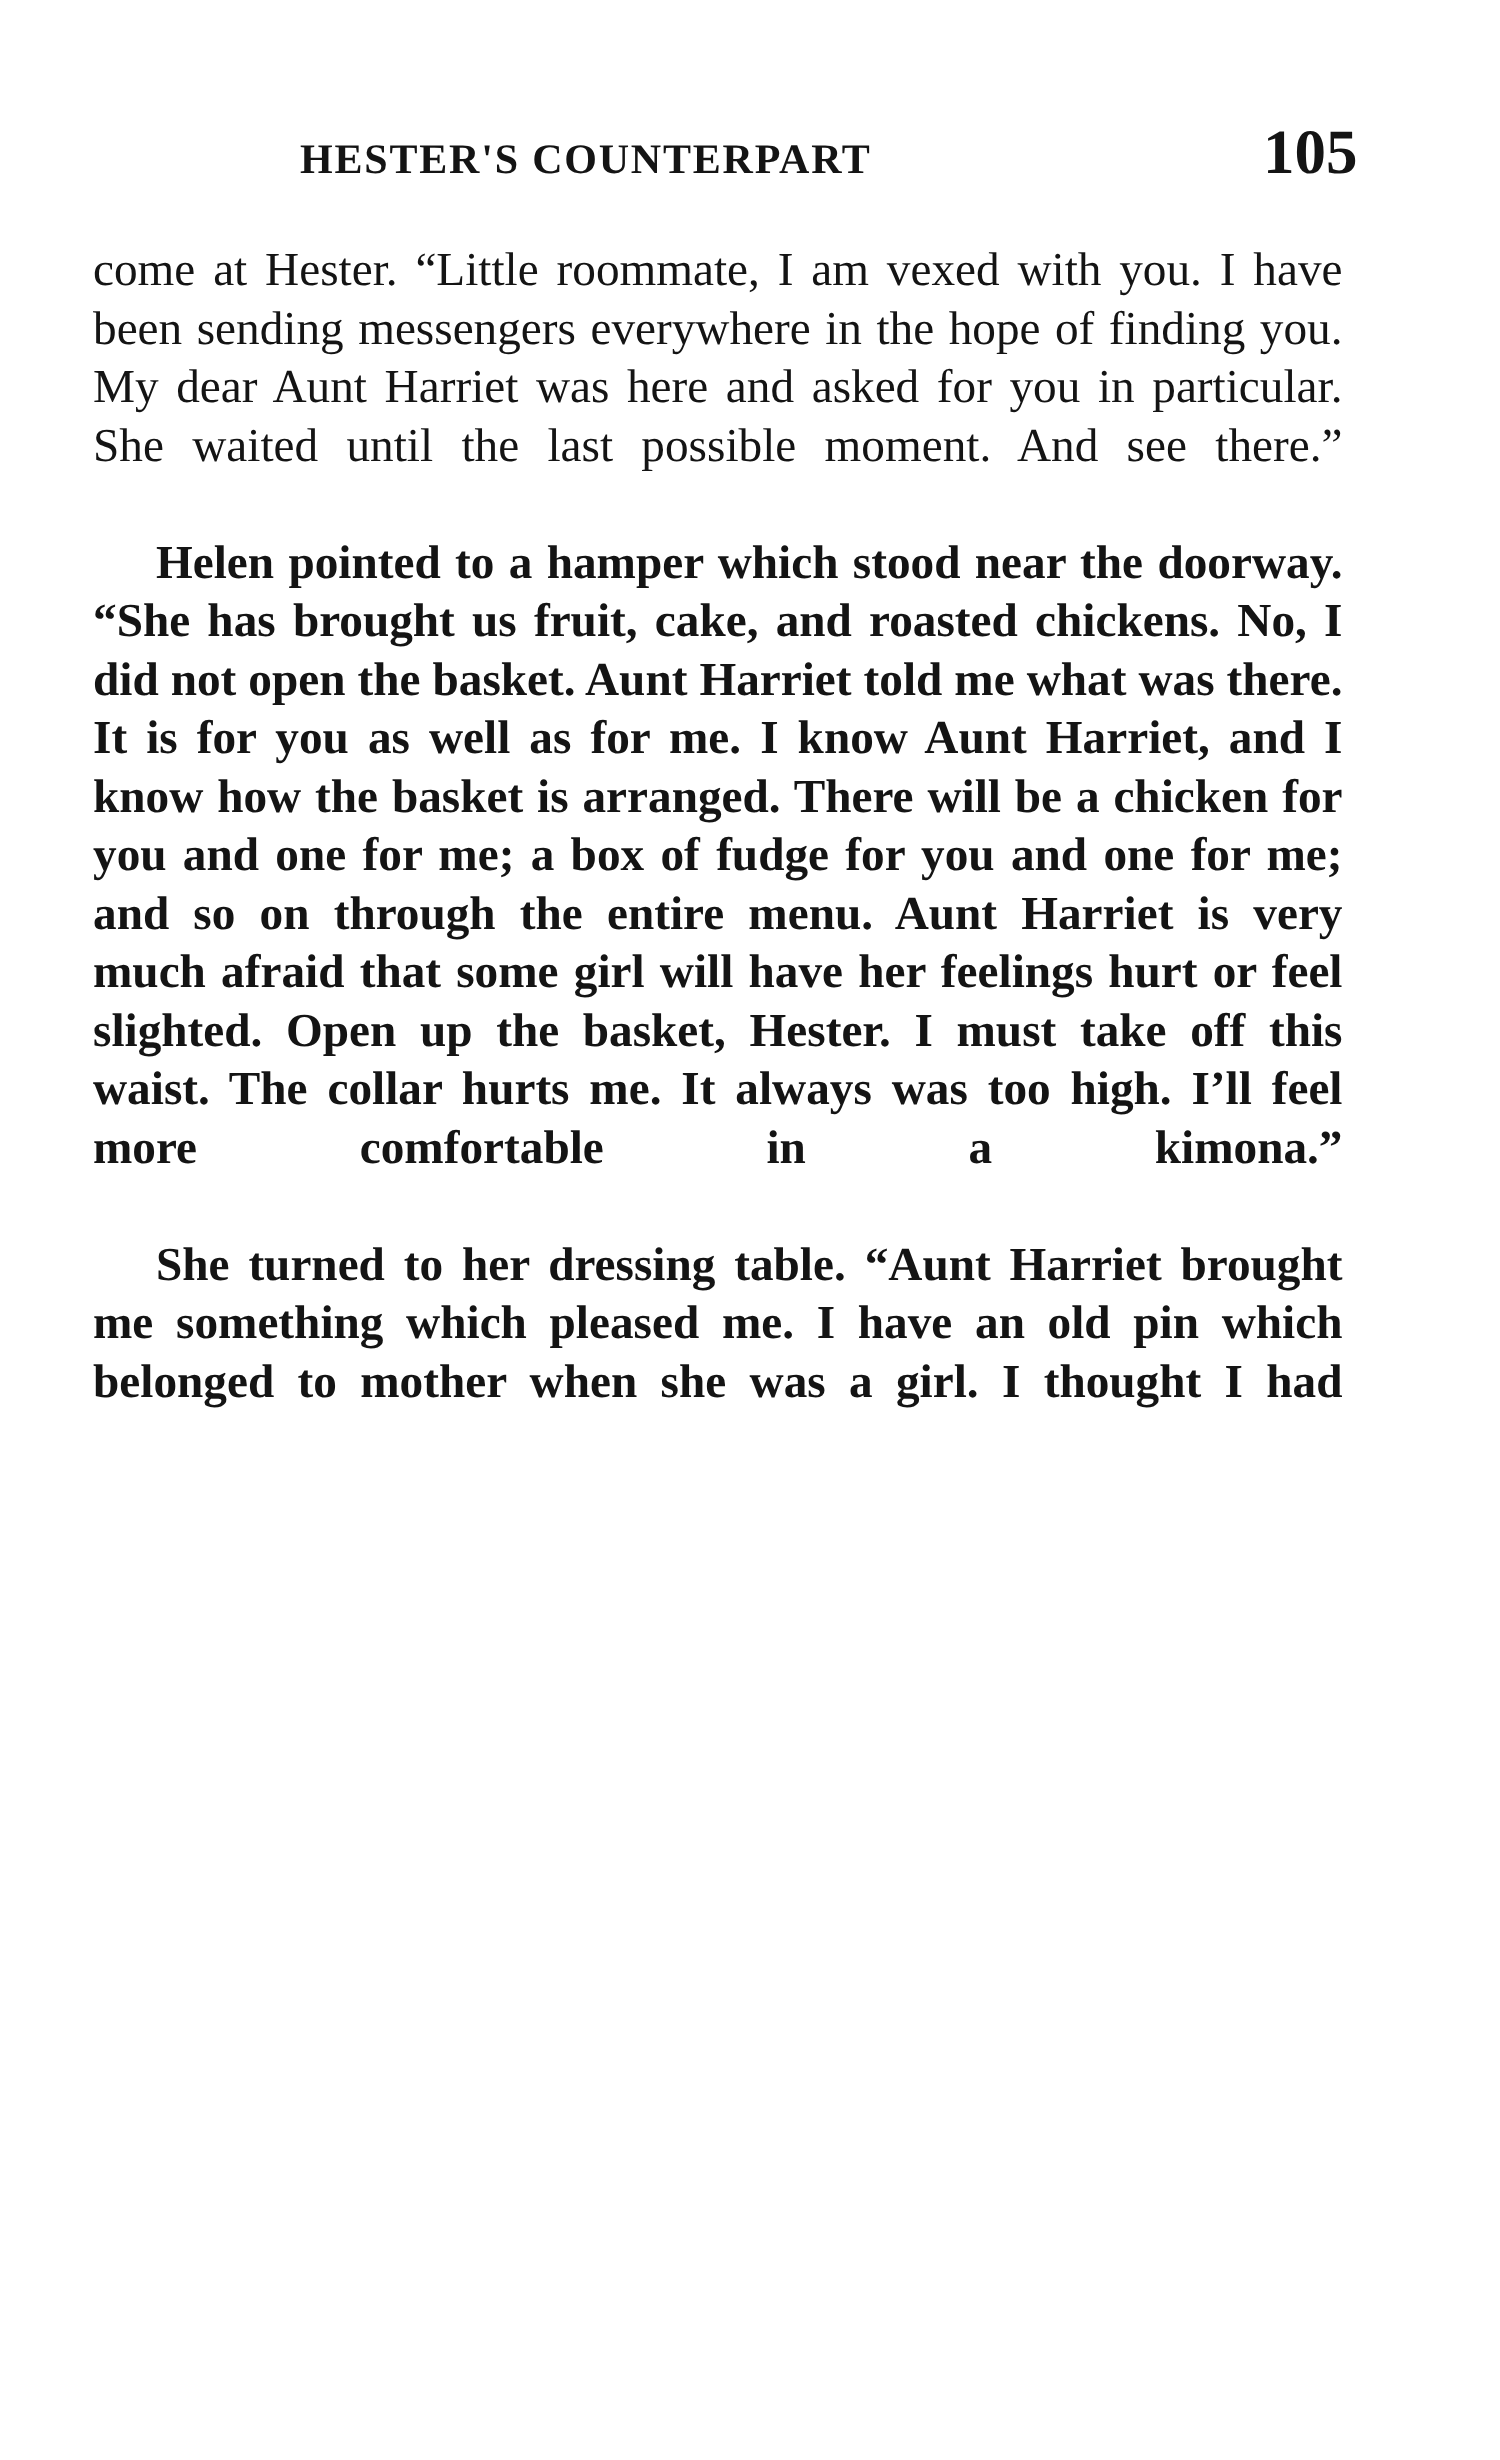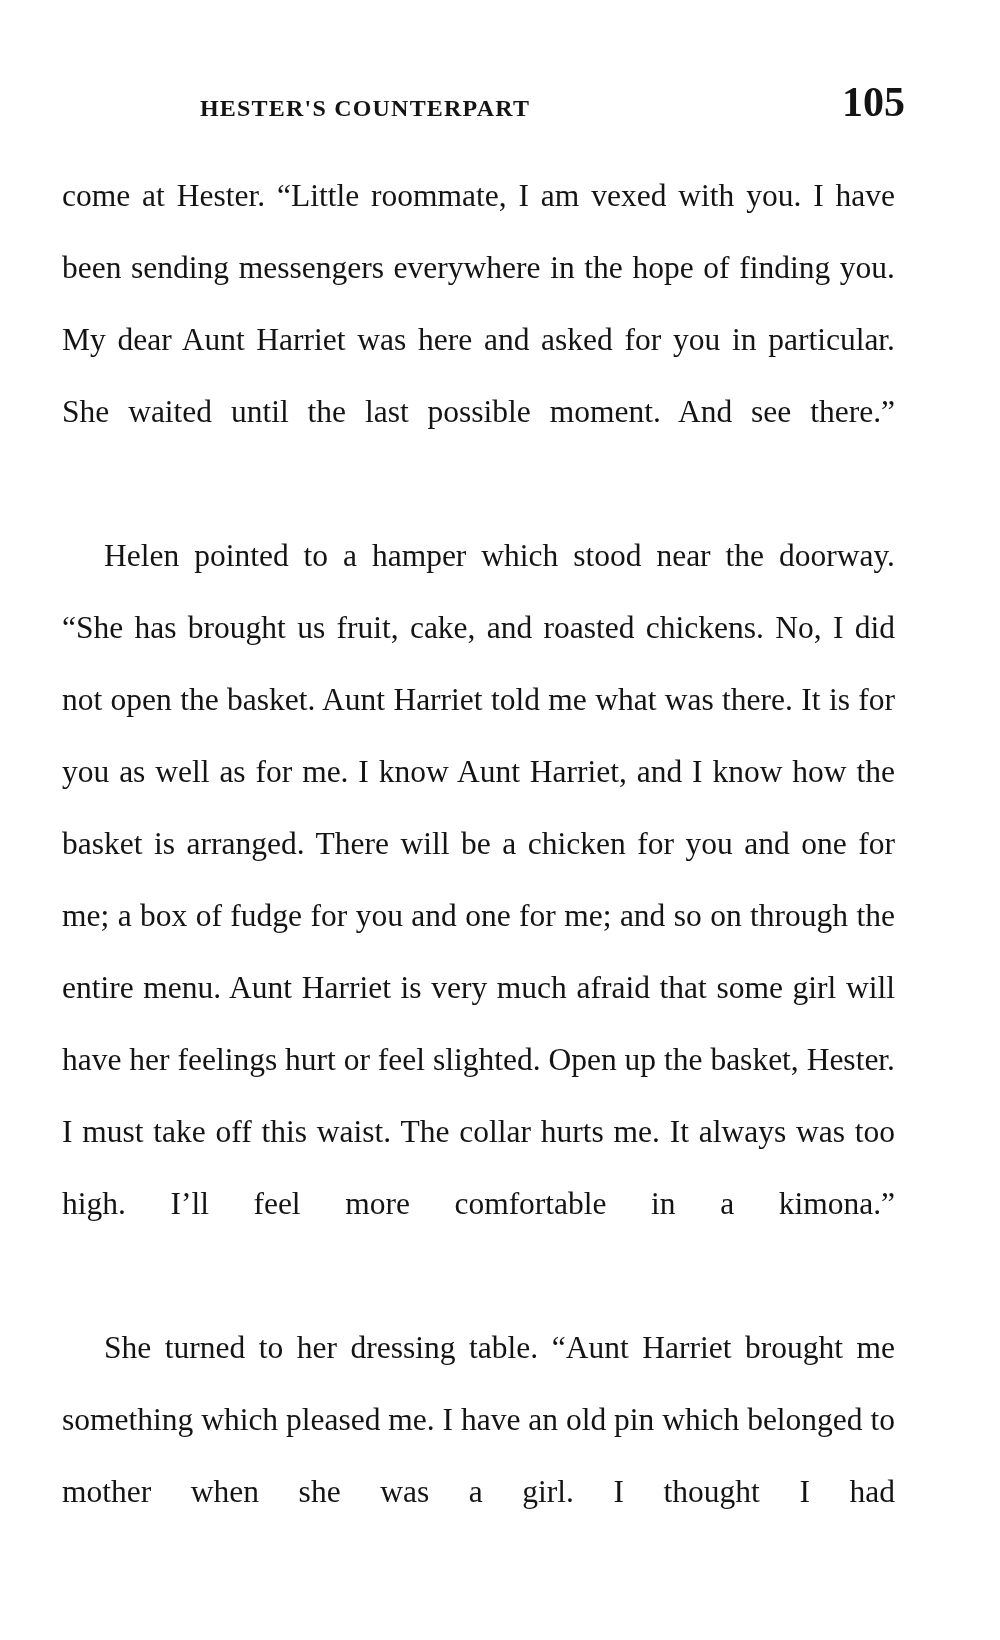--- a/index.html
+++ b/index.html
@@ -22,45 +22,46 @@
     padding: 0;
   }
   .header {
     display: flex;
     align-items: baseline;
     justify-content: flex-start;
     margin: 78px 0 0 0;
     padding: 0 95px 0 200px;
   }
   .running-head {
-    font-size: 24px;
+    font-size: 28px;
     letter-spacing: 1.2px;
     font-weight: 700;
     white-space: nowrap;
     flex: 1;
     text-align: left;
   }
   .folio {
     font-size: 42px;
     font-weight: 700;
     margin-left: 28px;
   }
   .body-text {
     margin: 34px 0 0 0;
     padding: 0 105px 0 62px;
     font-size: 31.5px;
-    line-height: 72px;
+    line-height: 39px;
     text-align: justify;
     text-justify: inter-word;
   }
   .body-text p {
     margin: 0;
   }
   .body-text p.indent {
     text-indent: 42px;
+    font-weight: bold;
   }
   
   .just-all {
     text-align: justify;
   }
   .just-all::after {
     content: "";
     display: inline-block;
     width: 100%;
   }

